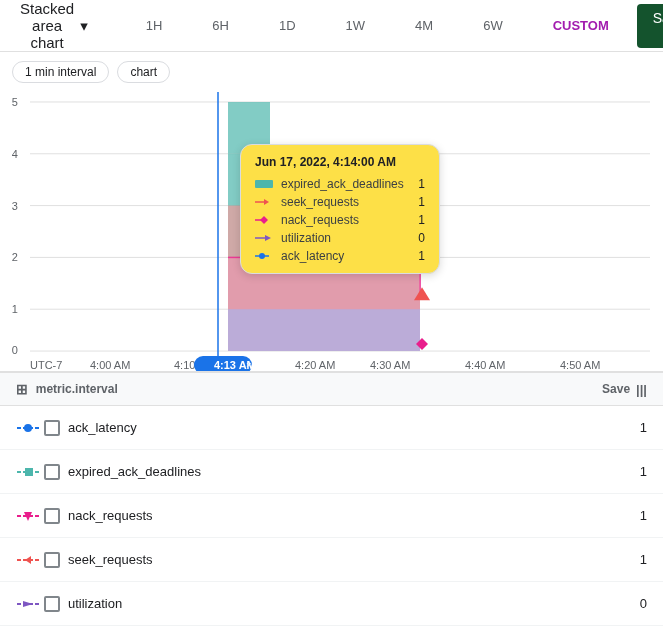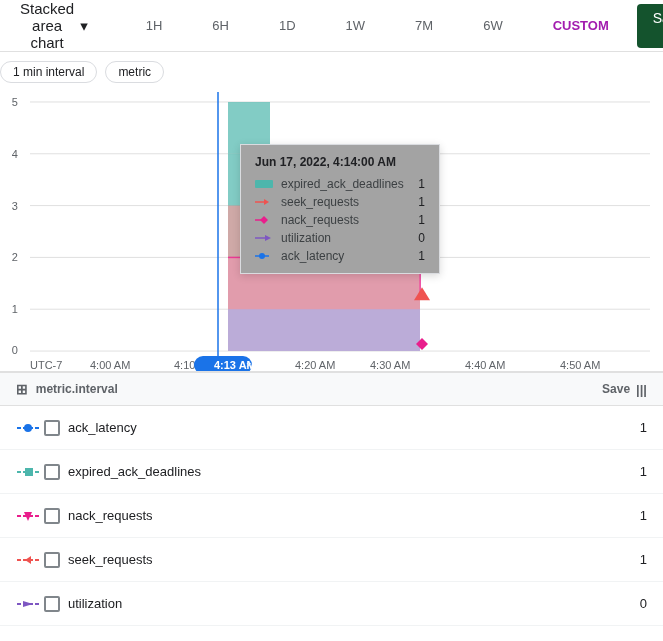--- a/index.html
+++ b/index.html
@@ -20,35 +20,35 @@
     .save-btn {
       background: #14532d; color: #fff; border: none; border-radius: 4px; padding: 6px 16px; font-size: 14px; cursor: pointer; font-weight: 500;
     }
     .more-btn {
       background: none; border: none; cursor: pointer; color: #5f6368; font-size: 20px; padding: 4px 6px; border-radius: 4px;
     }
     .spacer { flex: 1; }
 
     
     .sub-header {
-      display: flex; align-items: center; padding: 6px 0; gap: 8px; height: 40px;
+      display: flex; align-items: center; padding: 6px 12px; gap: 8px; height: 40px;
     }
     .tag-btn {
       border: 1px solid #dadce0; border-radius: 16px; padding: 3px 12px; font-size: 12px; cursor: pointer; background: none; color: #202124;
     }
 
     
     .chart-container {
       position: relative; height: 280px; border-bottom: 1px solid #e0e0e0;
     }
     .chart-svg { width: 100%; height: 100%; }
 
     
     .tooltip {
-      position: absolute; top: 52px; left: 240px; background: #a3a3a3; border: 1px solid #dadce0; border-radius: 0; padding: 10px 14px; font-size: 12px; box-shadow: 0 2px 8px rgba(0,0,0,0.15); z-index: 10; min-width: 200px;
+      position: absolute; top: 52px; left: 240px; background: #fde047; border: 1px solid #dadce0; border-radius: 12px; padding: 10px 14px; font-size: 12px; box-shadow: 0 2px 8px rgba(0,0,0,0.15); z-index: 10; min-width: 200px;
     }
     .tooltip-title { font-weight: 600; margin-bottom: 8px; color: #202124; font-size: 12px; }
     .tooltip-row { display: flex; align-items: center; gap: 8px; margin-bottom: 4px; }
     .tooltip-row:last-child { margin-bottom: 0; }
     .tooltip-icon { width: 18px; height: 10px; flex-shrink: 0; display: flex; align-items: center; justify-content: center; }
     .tooltip-label { flex: 1; color: #3c4043; }
     .tooltip-val { font-weight: 500; color: #202124; min-width: 12px; text-align: right; }
 
     
     .table-section { border-top: 1px solid #e0e0e0; }
@@ -71,32 +71,32 @@
 <div class="header">
   <button class="chart-title-btn">
     <span>Stacked area chart</span>
     <span>▾</span>
   </button>
   <div class="time-buttons">
     <button class="time-btn">1H</button>
     <button class="time-btn">6H</button>
     <button class="time-btn">1D</button>
     <button class="time-btn">1W</button>
-    <button class="time-btn">7M</button>
+    <button class="time-btn">4M</button>
     <button class="time-btn">6W</button>
     <button class="time-btn custom">CUSTOM</button>
   </div>
   <div class="spacer"></div>
   <button class="save-btn">Save ...</button>
   <button class="more-btn">⋮</button>
 </div>
 
 <div class="sub-header">
   <button class="tag-btn">1 min interval</button>
-  <button class="tag-btn">metric</button>
+  <button class="tag-btn">chart</button>
 </div>
 
 <div class="chart-container">
   <svg class="chart-svg" viewBox="0 0 663 280" preserveAspectRatio="none">
 
     <line x1="30" y1="10" x2="650" y2="10" stroke="#e0e0e0" stroke-width="1"></line>
     <line x1="30" y1="62" x2="650" y2="62" stroke="#e0e0e0" stroke-width="1"></line>
     <line x1="30" y1="114" x2="650" y2="114" stroke="#e0e0e0" stroke-width="1"></line>
     <line x1="30" y1="166" x2="650" y2="166" stroke="#e0e0e0" stroke-width="1"></line>
     <line x1="30" y1="218" x2="650" y2="218" stroke="#e0e0e0" stroke-width="1"></line>

